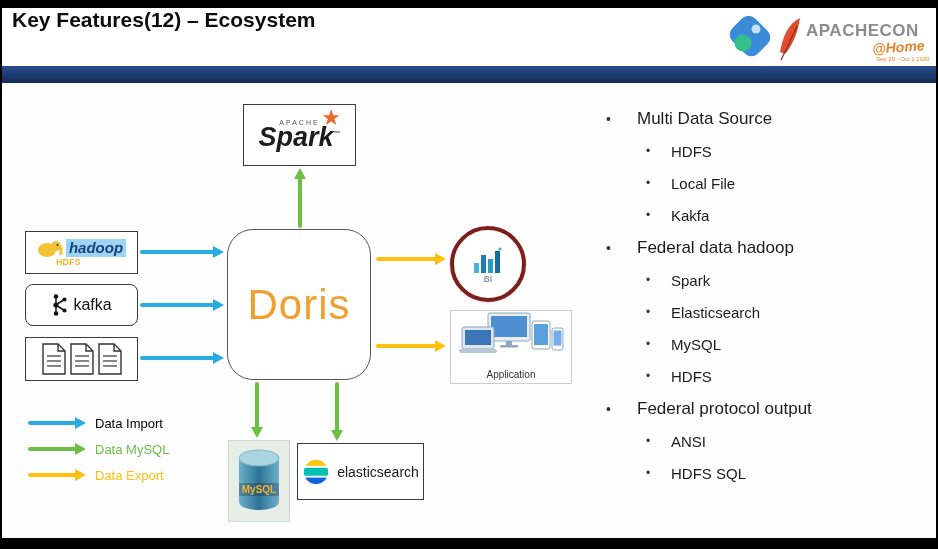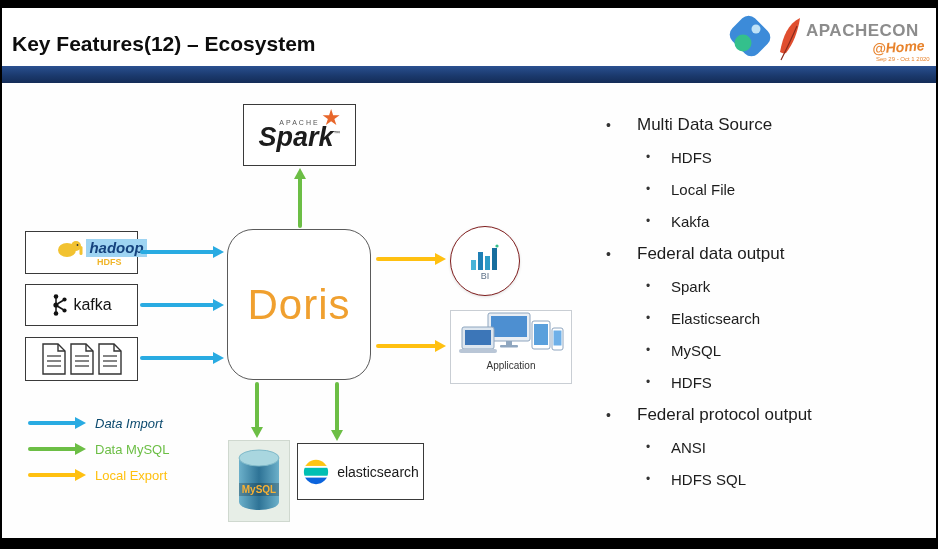--- a/index.html
+++ b/index.html
@@ -2,21 +2,21 @@
 <html><head>
 <meta charset="utf-8">
 <style>
   html,body{margin:0;padding:0;background:#222;}
   .stage{position:relative;width:938px;height:549px;background:#000;overflow:hidden;
          font-family:"Liberation Sans", sans-serif;}
   .slide{position:absolute;left:2px;right:2px;top:8px;bottom:11px;background:#fefefe;}
 
   
   .header{position:absolute;left:0;right:0;top:0;height:58px;background:#fff;}
-  .page-title{position:absolute;left:10px;top:24px;font-size:21px;font-weight:bold;color:#0d0d0d;}
+  .page-title{position:absolute;left:10px;top:0;font-size:21px;font-weight:bold;color:#0d0d0d;}
   .navy-bar{position:absolute;left:0;right:0;top:58px;height:17px;
             background:linear-gradient(180deg,#2a5090 0%,#1b3a6e 55%,#142c57 100%);}
   .event-logo{position:absolute;left:725px;top:5px;width:46px;height:46px;}
   .apachecon{position:absolute;left:776px;top:4px;width:158px;height:54px;}
   .feather{position:absolute;left:0;top:4px;}
   .apachecon-word{position:absolute;left:28px;top:9px;font-size:17px;font-weight:bold;
                   color:#8c8c8c;letter-spacing:.5px;}
   .at-home{position:absolute;left:94px;top:27px;font-size:14px;font-style:italic;
            color:#e8832c;font-weight:bold;transform:rotate(-4deg);}
   .event-dates{position:absolute;left:98px;top:44px;font-size:6px;color:#e8832c;}
@@ -28,39 +28,39 @@
   .spark-box{left:241px;top:96px;width:113px;height:62px;flex-direction:column;}
   .spark-apache{font-size:7px;letter-spacing:2px;color:#555;margin-bottom:-2px;}
   .spark-word{font-size:27px;font-weight:bold;font-style:italic;color:#1c1c1c;line-height:1;}
   .spark-star{position:absolute;right:14px;top:2px;color:#e8672b;font-size:22px;line-height:1;}
   .spark-tm{font-size:7px;color:#555;vertical-align:super;font-style:normal;}
 
   .doris-box{left:225px;top:221px;width:144px;height:151px;border:1.5px solid #5a5a5a;
              border-radius:26px;}
   .doris-text{font-size:42px;color:#f0a02f;letter-spacing:1px;}
 
-  .hadoop-box{left:23px;top:223px;width:113px;height:43px;flex-direction:column;padding-left:41px;}
+  .hadoop-box{left:23px;top:223px;width:113px;height:43px;flex-direction:column;}
   .hadoop-row{display:flex;align-items:center;gap:3px;}
   .hadoop-word{font-size:15px;font-weight:bold;font-style:italic;color:#15437e;
                background:#9ed4f2;padding:0 3px;line-height:1.2;}
   .hadoop-sub{font-size:9px;font-weight:bold;color:#f0b52a;align-self:flex-start;
               margin-left:30px;margin-top:-1px;}
 
-  .kafka-box{left:23px;top:276px;width:113px;height:42px;gap:6px;}
+  .kafka-box{left:23px;top:276px;width:113px;height:42px;gap:6px;border-radius:8px;}
   .kafka-word{font-size:16px;color:#141414;}
 
   .files-box{left:23px;top:329px;width:113px;height:44px;gap:2px;}
 
   .bi-circle{position:absolute;left:448px;top:218px;width:68px;height:68px;border-radius:50%;
-             border:1px solid #7f1d1d;background:#fff;box-shadow:0 1px 3px rgba(0,0,0,.12);
+             border:4px solid #7f1d1d;background:#fff;box-shadow:0 1px 3px rgba(0,0,0,.12);
              display:flex;flex-direction:column;align-items:center;justify-content:center;}
   .bi-label{font-size:9px;color:#5e7288;margin-top:-3px;}
 
   .app-box{left:448px;top:302px;width:122px;height:74px;border-color:#c9ced4;
-           flex-direction:column;justify-content:flex-start;padding-bottom:3px;}
+           flex-direction:column;justify-content:space-between;padding-bottom:3px;}
   .app-label{font-size:10px;color:#333;margin-top:1px;}
 
   .mysql-tile{position:absolute;left:226px;top:432px;width:62px;height:82px;background:#e7eee7;
               border:1px solid #cfd8cf;box-sizing:border-box;display:flex;align-items:center;
               justify-content:center;}
   .es-box{left:295px;top:435px;width:127px;height:57px;gap:7px;}
   .es-word{font-size:14px;color:#1a1a1a;}
 
   
   .arrow{position:absolute;--c:#999;}
@@ -79,26 +79,26 @@
   .arrow-v.down .head{bottom:0;border-top:11px solid var(--c);}
   .c-import{--c:#29abe2;}
   .c-query{--c:#6cbe45;}
   .c-export{--c:#ffc010;}
 
   
   .legend{position:absolute;left:26px;top:402px;}
   .legend-row{display:flex;align-items:center;height:26px;gap:9px;}
   .legend-row .arrow{position:relative;width:58px;flex:none;}
   .legend-label{font-size:13px;}
-  .t-import{color:#0c4a6e;font-style:italic;}
+  .t-import{color:#000000;}
   .t-query{color:#6cbe45;}
   .t-export{color:#ffc010;}
 
   
-  .features{position:absolute;left:596px;top:100px;width:340px;}
+  .features{position:absolute;left:596px;top:94px;width:340px;}
   .f-main{display:flex;align-items:center;height:33px;font-size:17px;color:#1c1c1c;}
   .f-main::before{content:"\2022";font-size:14px;color:#333;width:14px;margin-left:8px;
                   margin-right:17px;flex:none;}
   .f-sub{display:flex;align-items:center;height:32px;font-size:15px;color:#1c1c1c;}
   .f-sub::before{content:"\2022";font-size:12px;color:#333;width:12px;margin-left:48px;
                  margin-right:13px;flex:none;}
 </style>
 </head>
 <body>
 
@@ -296,30 +296,30 @@
             <span class="shaft"></span>
             <span class="head"></span>
           </span>
         <span class="legend-label t-query">Data MySQL</span>
       </div>
       <div class="legend-row">
         <span class="arrow arrow-h c-export">
             <span class="shaft"></span>
             <span class="head"></span>
           </span>
-        <span class="legend-label t-export">Local Export</span>
+        <span class="legend-label t-export">Data Export</span>
       </div>
     </div>
 
     <div class="features">
       <div class="f-main">Multi Data Source</div>
       <div class="f-sub">HDFS</div>
       <div class="f-sub">Local File</div>
       <div class="f-sub">Kakfa</div>
-      <div class="f-main">Federal data output</div>
+      <div class="f-main">Federal data hadoop</div>
       <div class="f-sub">Spark</div>
       <div class="f-sub">Elasticsearch</div>
       <div class="f-sub">MySQL</div>
       <div class="f-sub">HDFS</div>
       <div class="f-main">Federal protocol output</div>
       <div class="f-sub">ANSI</div>
       <div class="f-sub">HDFS SQL</div>
     </div>
 
   </div>

